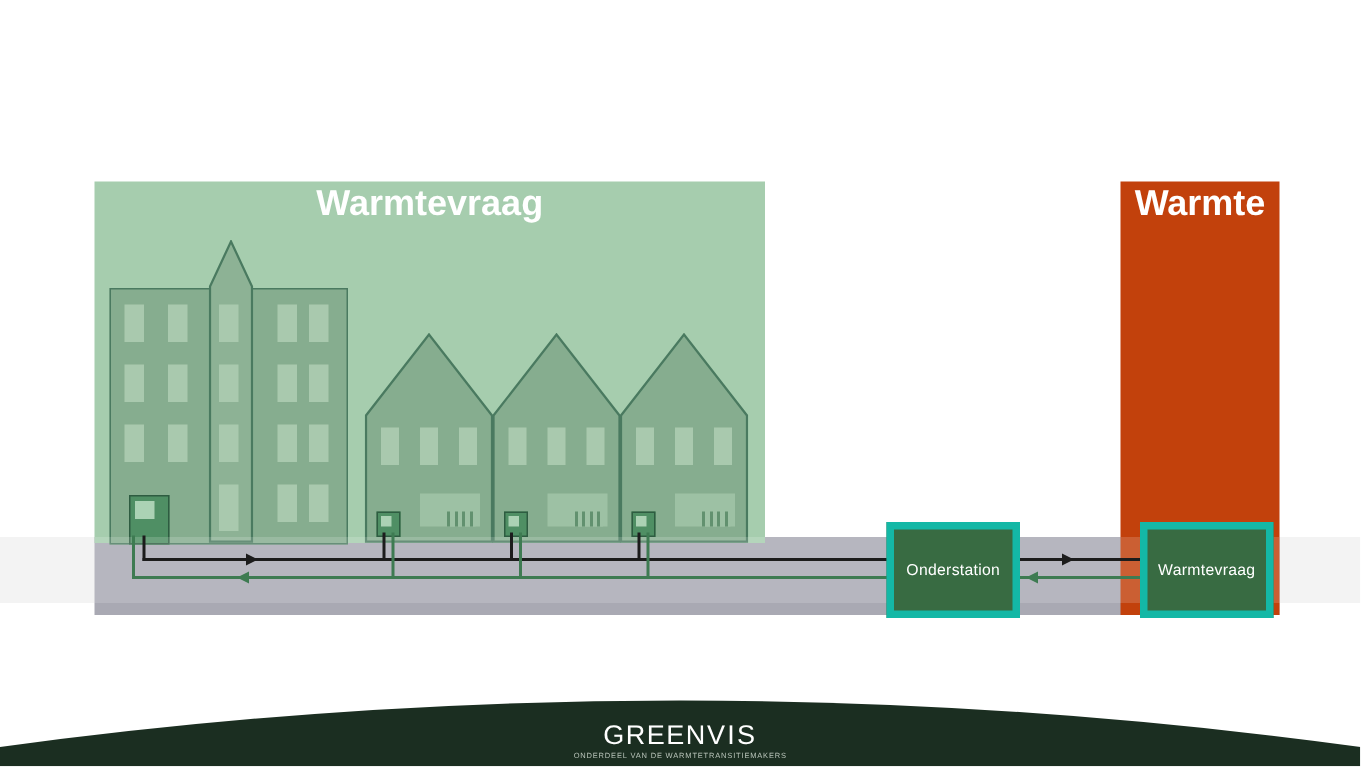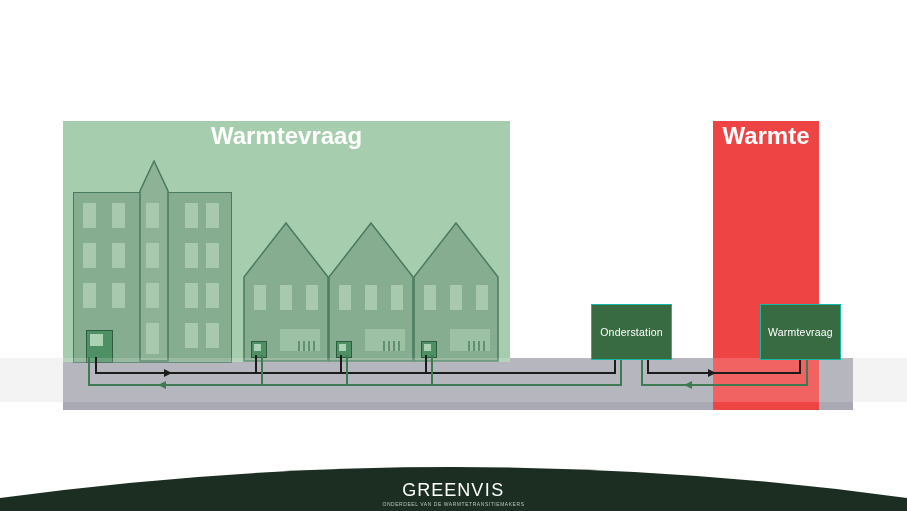--- a/index.html
+++ b/index.html
@@ -13,21 +13,21 @@
 
   
   #ground-band{left:0;top:358px;width:907px;height:44px;background:#f1f1f1;z-index:0;}
   #ground-strip{left:63px;top:358px;width:790px;height:52px;background:#a9a9b3;z-index:1;}
   #light-overlay{left:0;top:358px;width:907px;height:44px;background:rgba(255,255,255,0.16);z-index:3;}
 
   
   .panel{z-index:1;}
   #panel-warmtevraag{left:63px;top:121px;width:447px;height:241px;background:#a6cdae;}
   #panel-infrastructuur{left:524px;top:121px;width:212px;height:289px;background:#b2b2bc;}
-  #panel-warmteaanbod{left:713px;top:121px;width:106px;height:289px;background:#ef4444;}
+  #panel-warmteaanbod{left:747px;top:121px;width:106px;height:289px;background:#c2410c;}
   .panel-label{width:100%;text-align:center;margin-top:0;font-size:24px;font-weight:bold;
                color:#ffffff;line-height:29px;}
 
   
   .bldg{z-index:2;}
   #apartment-facade{left:73px;top:192px;width:157px;height:169px;background:#86ad8f;
                     border:1px solid #4a7a60;}
   .window{background:#a9c9ae;z-index:2;}
   .door{background:#9dc1a4;z-index:2;}
   .vent{z-index:2;background:repeating-linear-gradient(90deg,#62916f 0 2px,#9dc1a4 2px 5px);}
@@ -35,23 +35,23 @@
   .meter-box-inner{background:#abd2b4;z-index:2;}
 
   
   .pipe-black{background:#1c1c1c;z-index:4;}
   .pipe-green{background:#3e7b52;z-index:4;}
   .arrow{width:0;height:0;z-index:4;border-top:4px solid transparent;border-bottom:4px solid transparent;}
   .arrow.right{border-left:8px solid #1c1c1c;}
   .arrow.left{border-right:8px solid #3e7b52;}
 
   
-  .node-box{width:79px;height:54px;background:#386b42;border:1px solid #14b8a6;z-index:5;
+  .node-box{width:79px;height:54px;background:#386b42;border:5px solid #14b8a6;z-index:5;
             display:flex;align-items:center;justify-content:center;color:#ffffff;
-            font-size:10.5px;letter-spacing:0.2px;}
+            font-size:10.5px;letter-spacing:0.2px;margin-top:44px;}
 
   
   #footer-curve{left:0;top:460px;width:907px;height:51px;z-index:6;}
   #logo-block{left:0;top:481px;width:907px;text-align:center;z-index:7;color:#ffffff;}
   #brand-line{font-size:18px;line-height:18px;}
   #brand-green{font-weight:400;letter-spacing:1px;}
   #brand-vis{font-weight:400;letter-spacing:1.5px;}
   #tagline{font-size:5px;letter-spacing:0.55px;color:#b9c4ba;margin-top:2px;}
 </style>
 </head>

